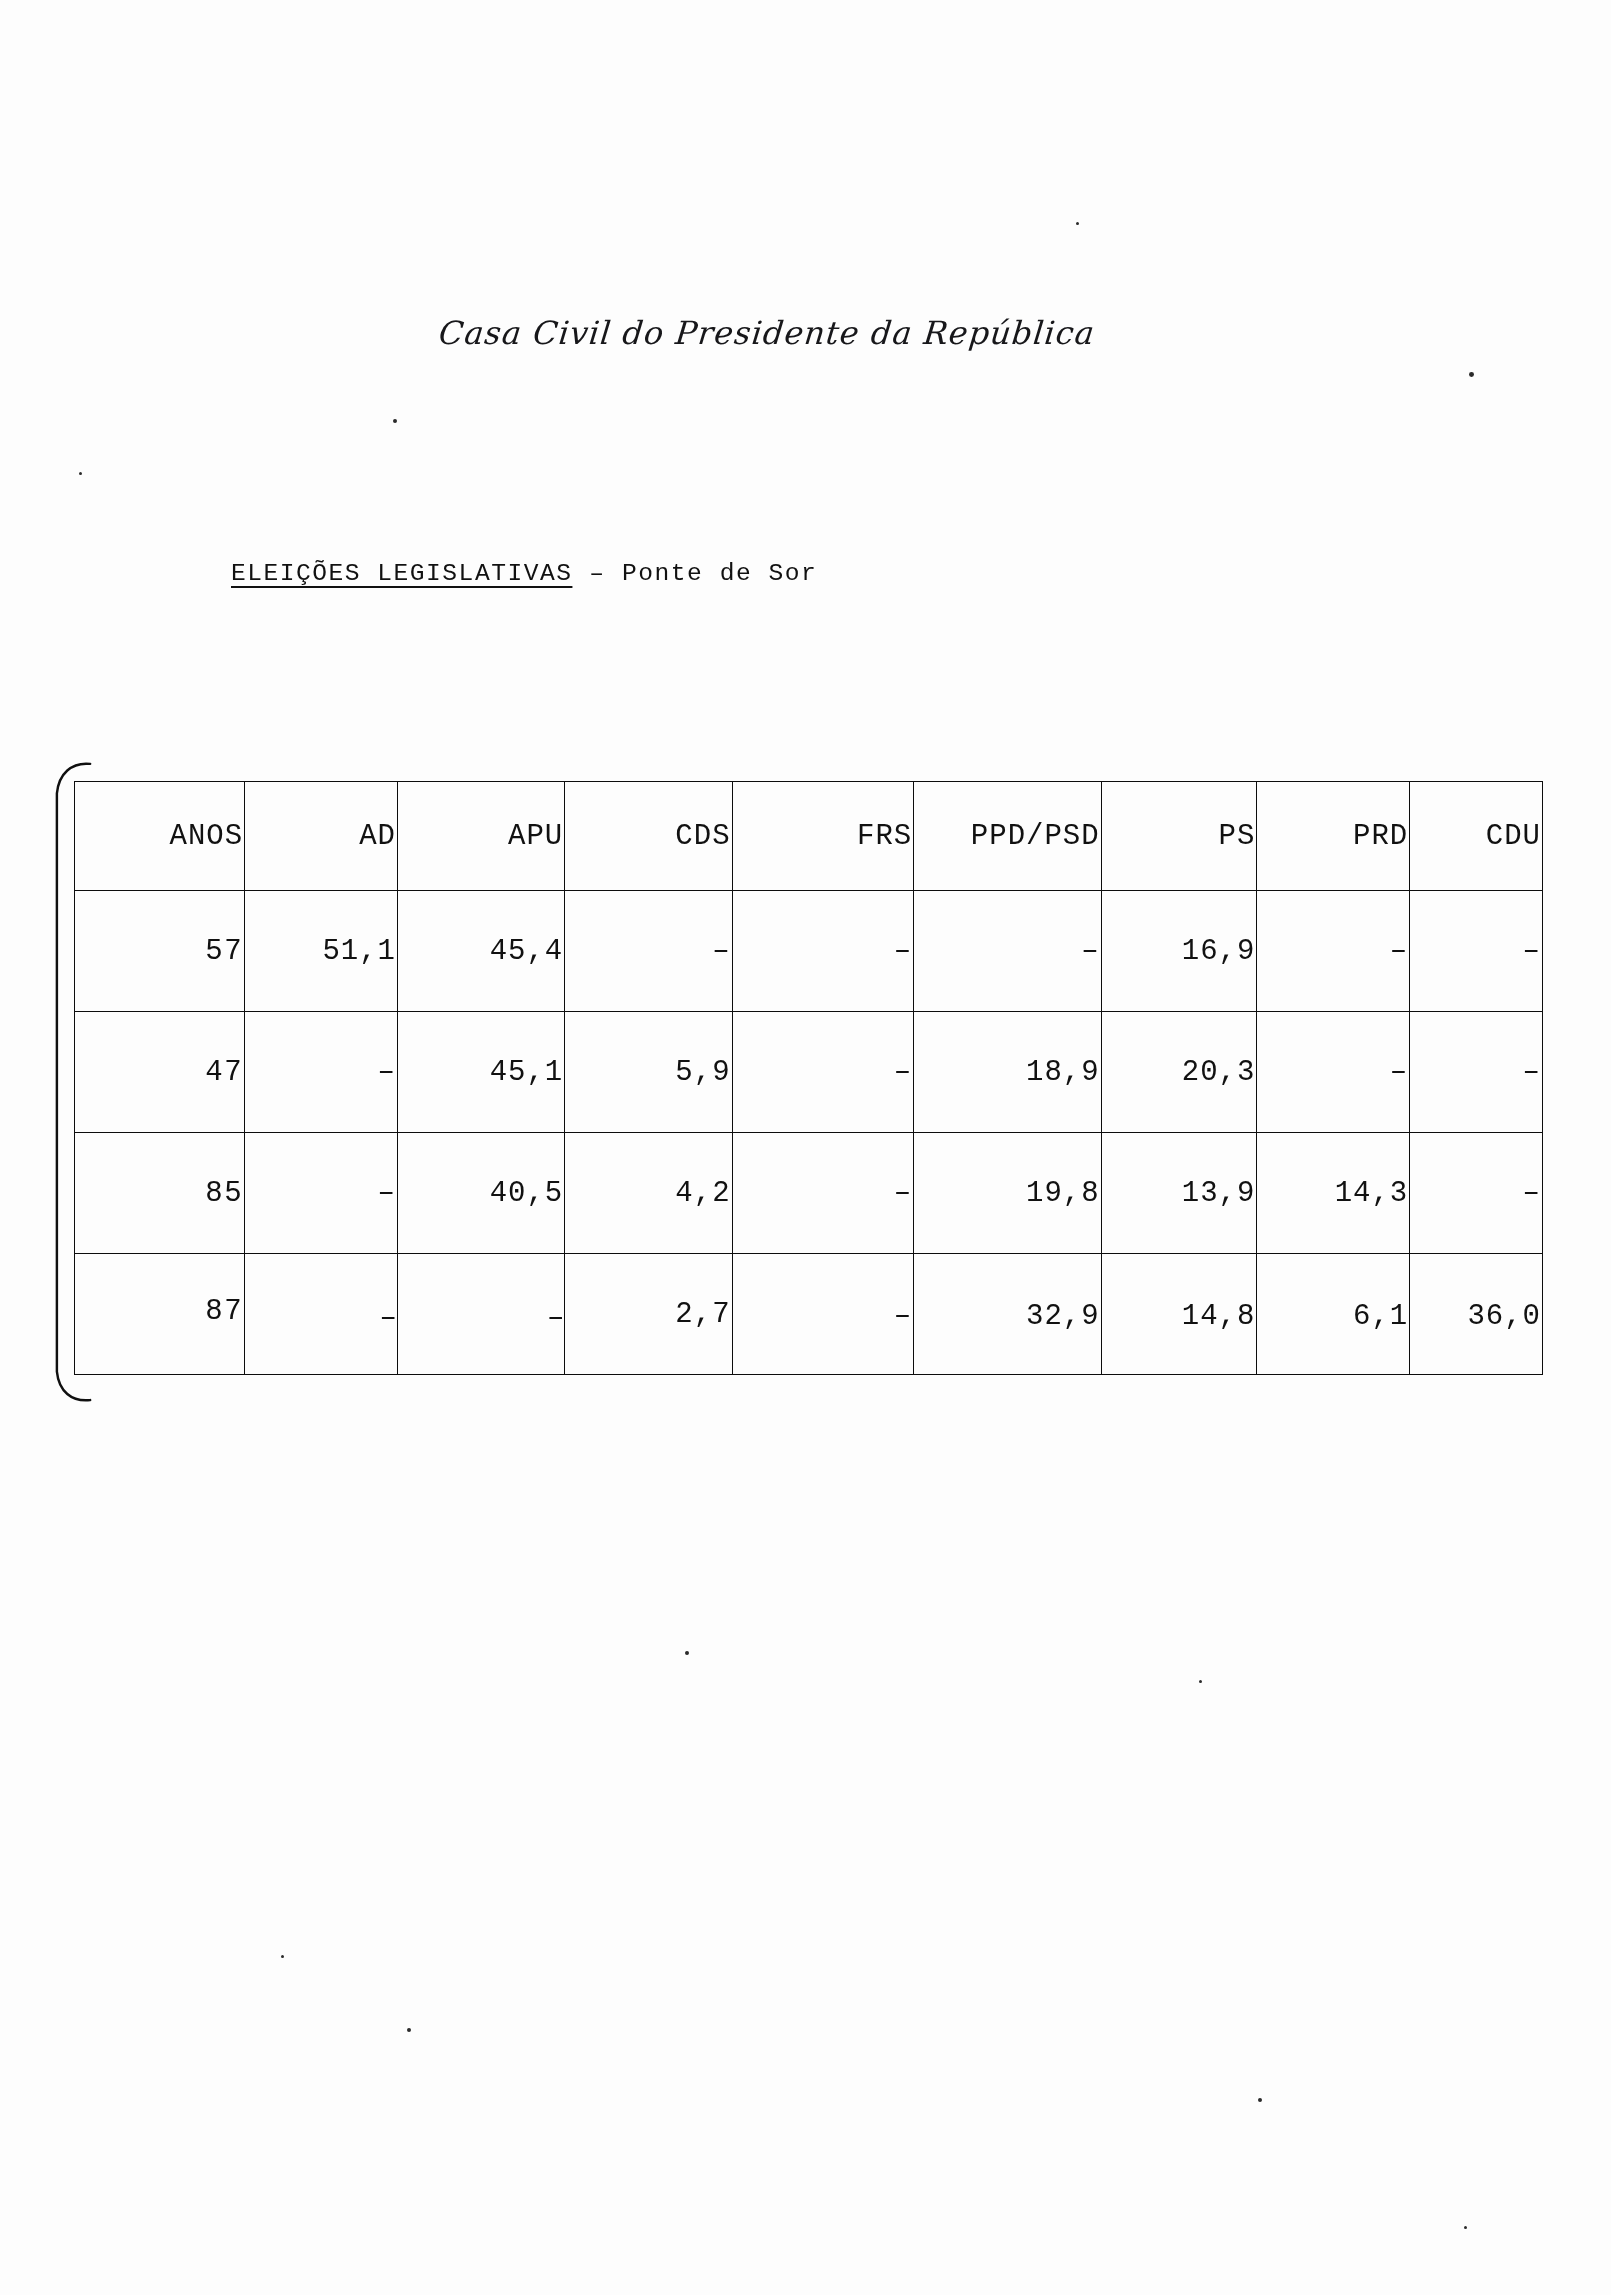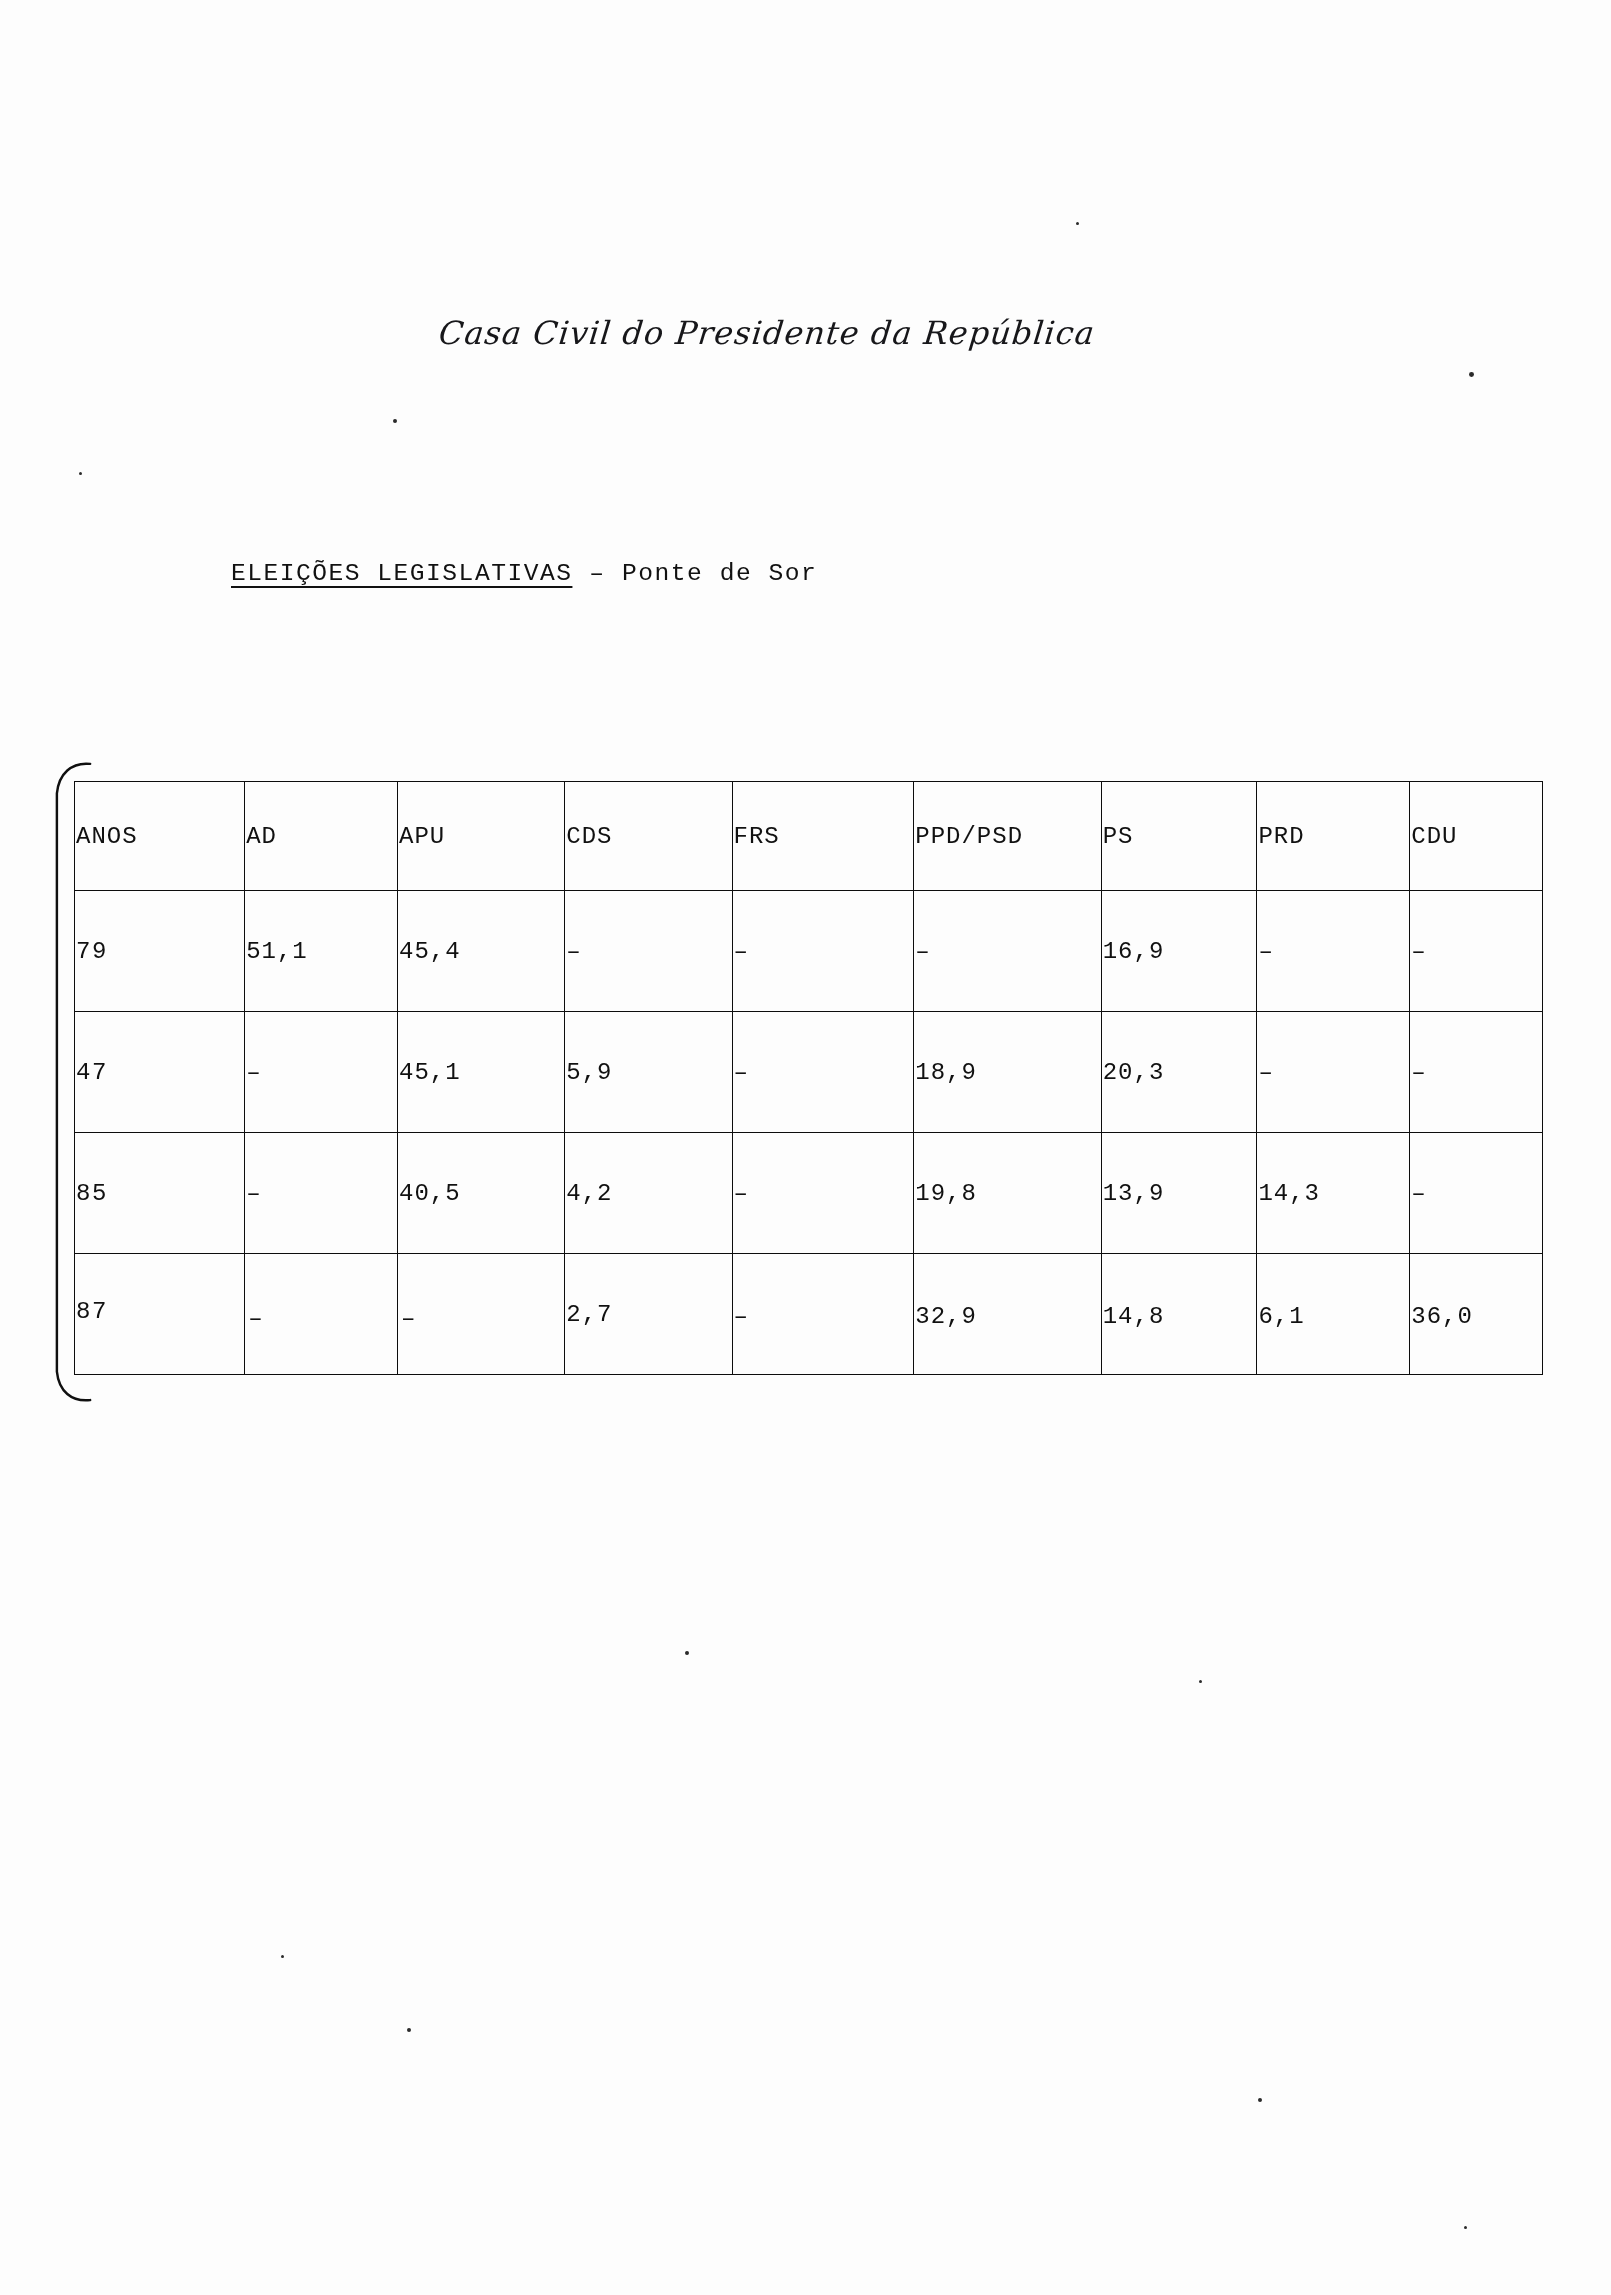--- a/index.html
+++ b/index.html
@@ -73,22 +73,22 @@
     width: 1469px;
   }
   table.data {
     border-collapse: collapse;
     width: 100%;
     table-layout: fixed;
   }
   table.data th,
   table.data td {
     border: 1.5px solid #0d0d0d;
-    text-align: left;
-    font-size: 24px;
+    text-align: right;
+    font-size: 29px;
     letter-spacing: 1px;
     font-weight: normal;
     color: #111111;
   }
   table.data thead th {
     height: 106px;
     vertical-align: middle;
   }
   table.data tbody td {
     height: 118px;
@@ -150,21 +150,21 @@
           <th style="width:12.4%">FRS</th>
           <th style="width:12.8%">PPD/PSD</th>
           <th style="width:10.6%">PS</th>
           <th style="width:10.4%">PRD</th>
           <th style="width:9.0%">CDU</th>
         </tr>
       </thead>
       <tbody>
 
         <tr>
-          <td class="yr">79</td>
+          <td class="yr">57</td>
           <td>51,1</td>
           <td>45,4</td>
           <td>–</td>
           <td>–</td>
           <td>–</td>
           <td>16,9</td>
           <td>–</td>
           <td>–</td>
         </tr>
 

